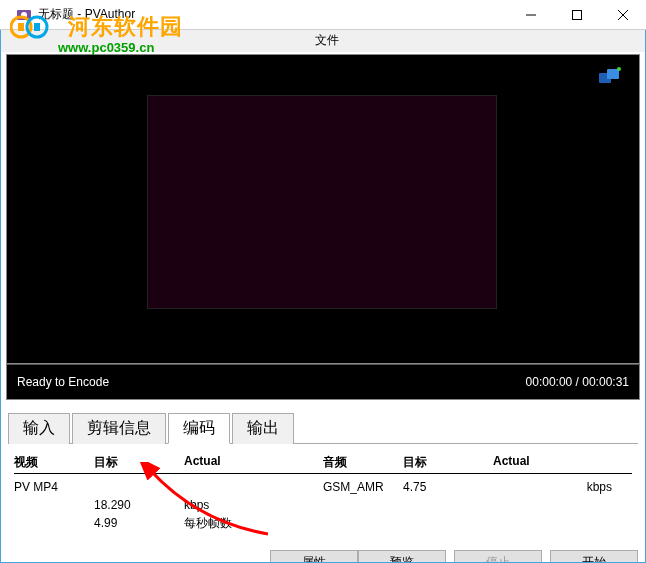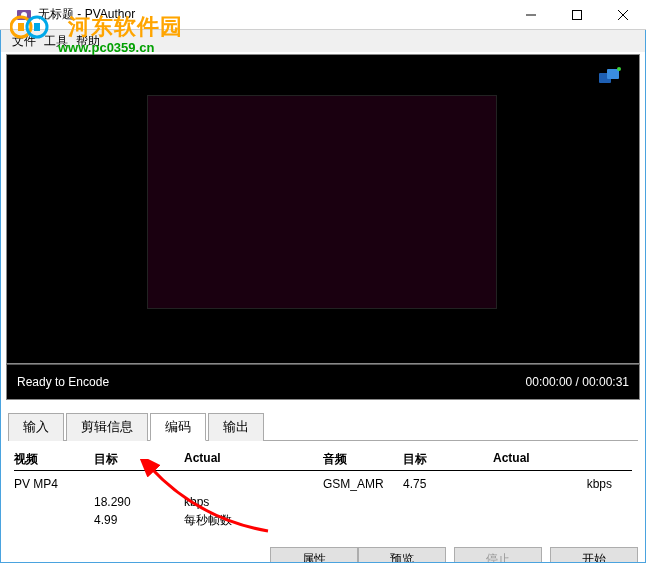--- a/index.html
+++ b/index.html
@@ -4,36 +4,36 @@
 <style>
 * { margin: 0; padding: 0; box-sizing: border-box; font-family: "Microsoft YaHei", "SimSun", sans-serif; }
 body { width: 646px; height: 563px; background: #fff; position: relative; overflow: hidden; }
 
 .titlebar { height: 30px; background: #fff; border-bottom: 1px solid #d0d0d0; display: flex; align-items: center; padding-left: 16px; position: relative; }
 .titlebar .app-icon { width: 16px; height: 16px; margin-right: 6px; }
 .titlebar .title { font-size: 12px; color: #000; flex: 1; }
 .titlebar .win-controls { display: flex; height: 100%; }
 .titlebar .win-btn { width: 46px; height: 30px; display: flex; align-items: center; justify-content: center; font-size: 14px; color: #000; }
 
-.menubar { height: 22px; display: flex; align-items: center; padding-left: 8px; background: #f0f0f0; font-size: 12px; }
+.menubar { height: 22px; display: flex; align-items: center; padding-left: 8px; background: #f0f0f0; font-size: 12px; flex-direction: column; }
 .menubar .menu-item { padding: 2px 4px; cursor: default; }
 
 .watermark { position: absolute; top: 12px; left: 10px; z-index: 100; pointer-events: none; }
 .watermark .wm-logo { display: flex; align-items: center; gap: 16px; }
 .watermark .wm-text { font-size: 22px; font-weight: bold; color: #ffa500; letter-spacing: 1px; }
 .watermark .wm-url { font-size: 13px; color: #00a000; font-weight: bold; margin-left: 48px; margin-top: -2px; }
 
 .video-area { background: #000; height: 310px; position: relative; margin: 2px 6px 0 6px; border: 1px solid #888; }
 .video-preview { position: absolute; left: 140px; top: 40px; width: 350px; height: 214px; background: #1a0010; border: 1px solid #222; }
 .activity-icon { position: absolute; top: 12px; right: 18px; width: 22px; height: 18px; }
 
 .status-bar { background: #000; color: #fff; height: 36px; display: flex; align-items: center; justify-content: space-between; padding: 0 10px; font-size: 12px; margin: 0 6px; border: 1px solid #888; border-top: 1px solid #555; }
 
 .tabs-panel { margin: 12px 8px 0 8px; }
-.tab-row { display: flex; border-bottom: 1px solid #aaa; font-size: 13px; }
+.tab-row { display: flex; border-bottom: 1px solid #aaa; font-size: 16px; }
 .tab { padding: 4px 14px; border: 1px solid #aaa; border-bottom: none; background: #f0f0f0; margin-right: 2px; position: relative; top: 1px; cursor: default; }
 .tab.active { background: #fff; border-bottom: 1px solid #fff; }
 
 .info-panel { padding: 10px 6px 8px 6px; font-size: 12px; position: relative; }
 .info-columns { display: flex; }
 .col-group { flex: 1; }
 .col-headers { display: flex; font-weight: bold; border-bottom: 1px solid #000; padding-bottom: 2px; margin-bottom: 4px; }
 .col-headers > div:nth-child(1) { width: 80px; }
 .col-headers > div:nth-child(2) { width: 90px; }
 .col-headers > div:nth-child(3) { flex: 1; }

